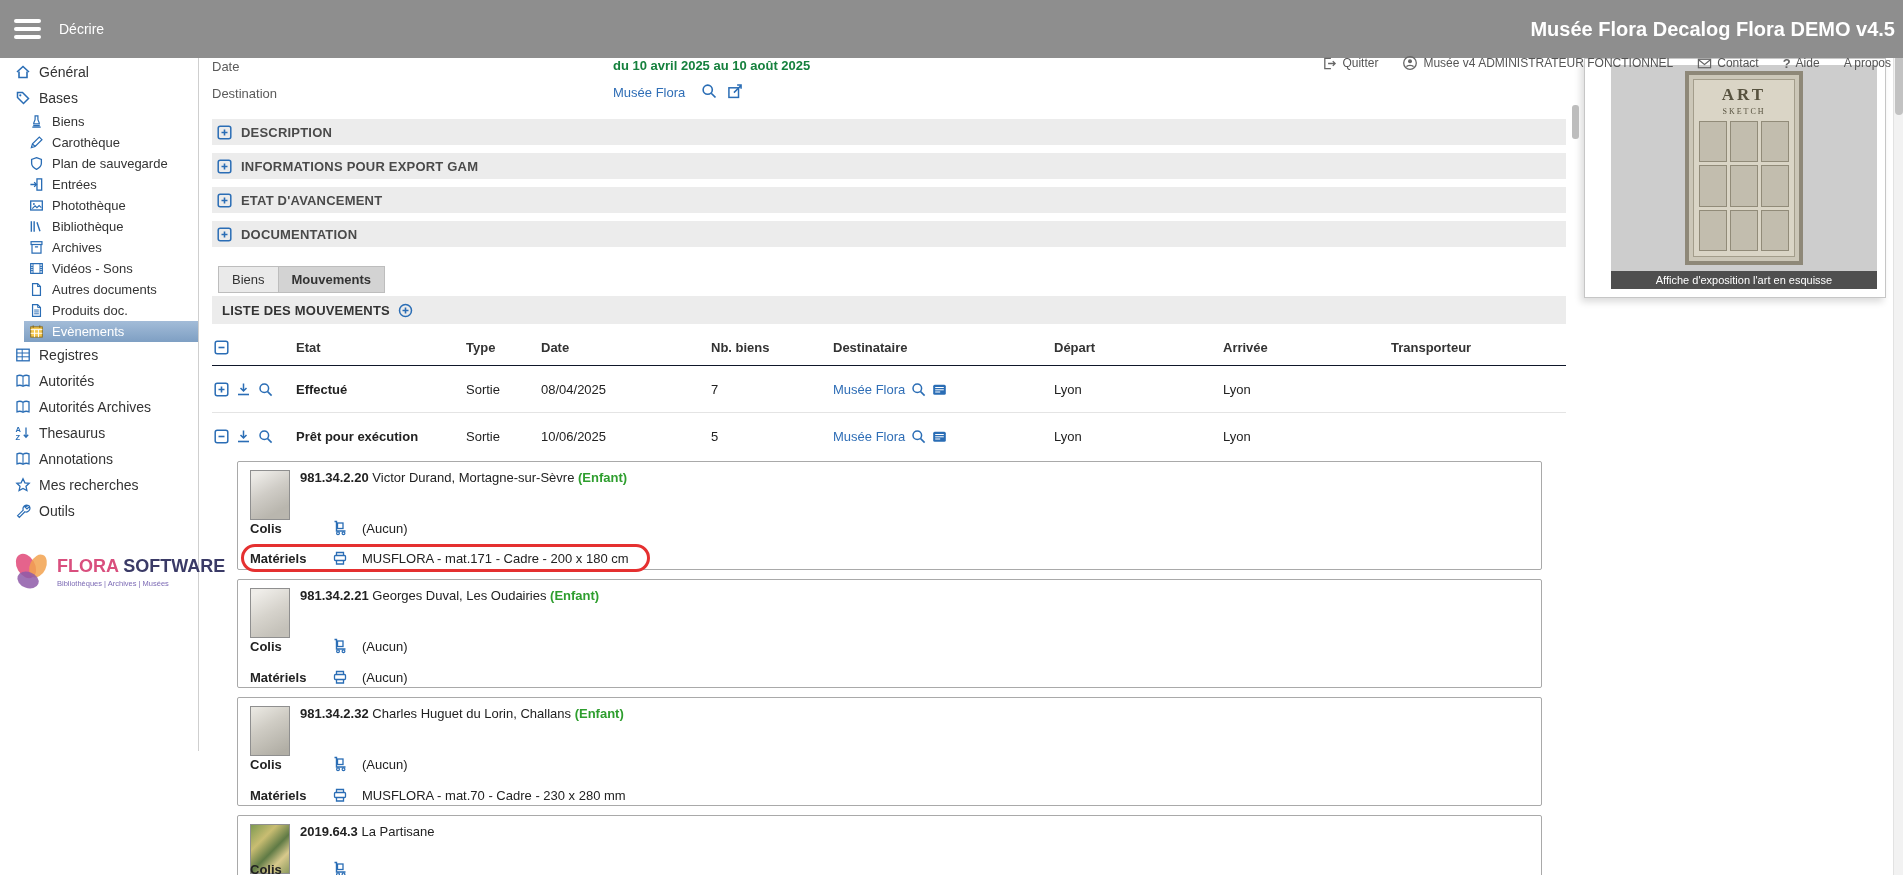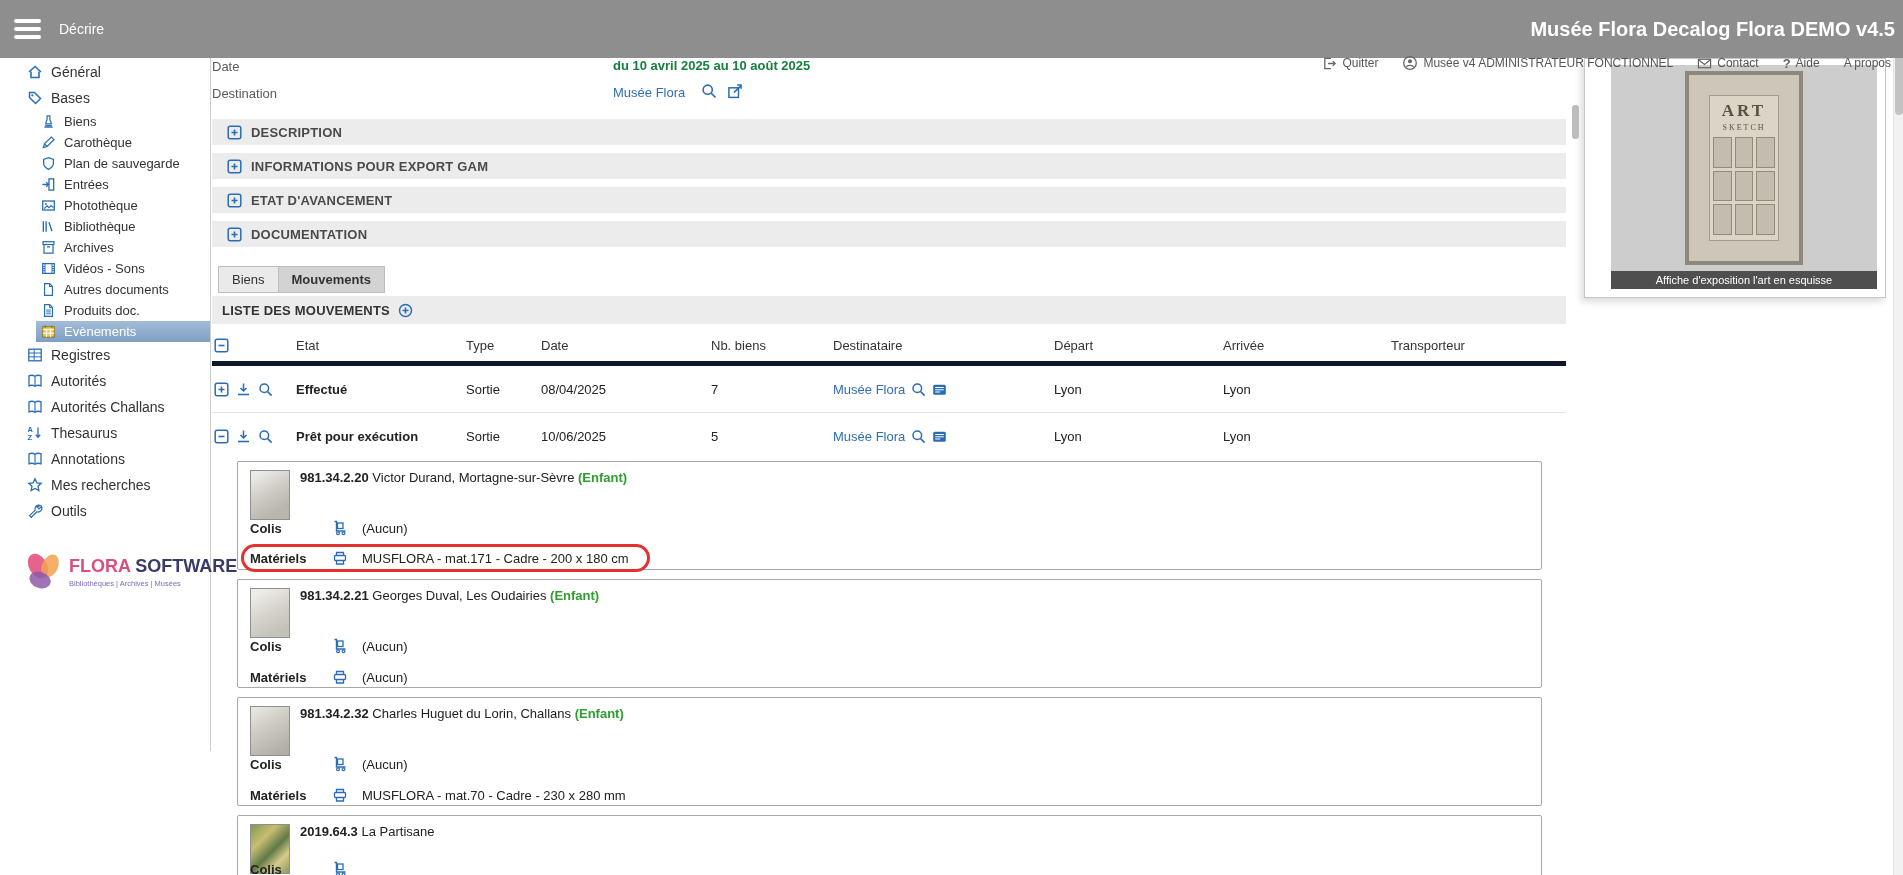--- a/index.html
+++ b/index.html
@@ -8,21 +8,21 @@
 svg{display:block}
 
 
 #topbar{position:absolute;left:0;top:0;width:1903px;height:58px;background:#8e8e8e;display:flex;align-items:center;z-index:30}
 #hamburger{margin-left:14px;display:flex;flex-direction:column;gap:4px;cursor:pointer}
 #hamburger div{width:27px;height:4px;background:#fff;border-radius:2px}
 #menu-label{margin-left:18px;color:#fff;font-size:14px}
 #app-title{margin-left:auto;margin-right:8px;color:#fff;font-size:20px;font-weight:bold;white-space:nowrap}
 
 
-#sidebar{position:absolute;left:16px;top:45px;width:195px;height:706px;background:#fff;border-right:1px solid #cfcfcf;padding-top:14px;z-index:20}
+#sidebar{position:absolute;left:4px;top:45px;width:195px;height:706px;background:#fff;border-right:1px solid #cfcfcf;padding-top:14px;z-index:20}
 .side-top{display:flex;align-items:center;gap:8px;padding:5px 4px 5px 10px;font-size:14px;color:#333;cursor:pointer;white-space:nowrap}
 .side-sub{display:flex;align-items:center;gap:7px;margin-left:20px;padding:3px 4px;font-size:13px;color:#333;cursor:pointer;white-space:nowrap}
 .side-sub.selected{background:linear-gradient(#a3bcd8,#7e9fc3);color:#fff}
 .side-icon{width:17px;display:flex;justify-content:center;flex:none}
 #logo{margin-top:26px;padding-left:6px;display:flex;align-items:center;gap:3px}
 #logo-text{display:flex;flex-direction:column}
 #logo-brand{font-size:18px;font-weight:bold;white-space:nowrap}
 #logo-brand .b1{color:#d94f7e}
 #logo-brand .b2{color:#3a3a66}
 #logo-tagline{font-size:7.5px;color:#7d6bb5;margin-top:2px;white-space:nowrap}
@@ -33,36 +33,36 @@
 .q-mark{font-weight:bold;color:#666;font-size:13px}
 
 
 .form-label{position:absolute;font-size:13px;color:#5a5a5a}
 #date-value{position:absolute;left:613px;top:58px;font-weight:bold;color:#15803d}
 #dest-value{position:absolute;left:613px;top:85px;color:#2f6eb6;cursor:pointer}
 #dest-search{position:absolute;left:701px;top:83px;cursor:pointer}
 #dest-open{position:absolute;left:727px;top:83px;cursor:pointer}
 
 
-.section-bar{position:absolute;left:212px;width:1354px;height:26px;background:#ececec;display:flex;align-items:center;gap:9px;padding-left:15px;cursor:pointer}
+.section-bar{position:absolute;left:212px;width:1354px;height:26px;background:#ececec;display:flex;align-items:center;gap:9px;padding-left:5px;cursor:pointer}
 .section-label{font-size:13px;font-weight:bold;color:#4a4a4a;letter-spacing:.2px}
 
 
 #tabs{position:absolute;left:218px;top:266px;display:flex}
 .tab{padding:5px 13px;font-size:13px;border:1px solid #bdbdbd;background:#eaeaea;color:#333;cursor:pointer}
 .tab.active{background:#d3d3d3;font-weight:bold;border-left:none}
 
 
 #list-bar{position:absolute;left:212px;top:296px;width:1354px;height:28px;background:#ececec;display:flex;align-items:center;gap:8px;padding-left:10px}
 #list-bar .section-label{color:#333}
 
 
 #mtable{position:absolute;left:212px;top:330px;width:1354px}
 .grid-row{display:grid;grid-template-columns:84px 170px 75px 170px 122px 221px 169px 168px 1fr;align-items:center}
-#thead{height:36px;font-weight:normal;color:#333;border-bottom:5px solid #0f172a}
+#thead{height:36px;font-weight:bold;color:#333;border-bottom:1px solid #0f172a}
 .trow{height:47px}
 .trow.first{border-bottom:1px solid #e4e4e4}
 .ctrl{display:flex;gap:7px;align-items:center;padding-left:2px}
 .ctrl span{cursor:pointer}
 .bold{font-weight:bold}
 .linkblue{color:#2f6eb6;cursor:pointer}
 .dest-cell{display:flex;align-items:center;gap:6px}
 
 
 #cards{position:absolute;left:237px;top:461px;width:1305px}
@@ -79,21 +79,21 @@
 .plabel{font-weight:bold;width:82px}
 .picon{width:30px}
 .row-colis{top:58px}
 .row-colis4{top:45px}
 .row-mat{top:89px}
 .hlbox{position:absolute;left:3px;top:82px;display:flex;align-items:center;border:3px solid #e53030;border-radius:16px;padding:3px 18px 3px 6px;z-index:5;white-space:nowrap;font-size:13px}
 
 
 #preview{position:absolute;left:1584px;top:58px;width:302px;height:240px;background:#fff;border:1px solid #c6c6c6;box-shadow:-3px 4px 7px rgba(0,0,0,.14)}
 #image-area{position:absolute;left:26px;top:6px;width:266px;height:206px;background:#cdcdcd;display:flex;align-items:center;justify-content:center}
-#poster{width:118px;height:194px;border:4px solid #8e8878;background:#ccc7b8;padding:20px}
+#poster{width:118px;height:194px;border:4px solid #8e8878;background:#ccc7b8;padding:4px}
 #poster-inner{width:100%;height:100%;background:#dad5c6;border:1px solid #a39d8b;display:flex;flex-direction:column;align-items:center}
 #poster-art{font-family:"Liberation Serif","DejaVu Serif",serif;font-weight:bold;font-size:17px;letter-spacing:3px;color:#57523f;margin-top:5px}
 #poster-sketch{font-family:"Liberation Serif","DejaVu Serif",serif;font-size:8px;letter-spacing:2px;color:#57523f;margin-top:2px}
 #poster-grid{flex:1;width:90%;display:grid;grid-template-columns:1fr 1fr 1fr;gap:3px;margin:5px 0}
 #poster-grid div{background:#c2bdae;border:1px solid #918b79}
 #caption{position:absolute;left:26px;top:212px;width:266px;height:18px;background:#4f4f4f;color:#fff;font-size:11px;display:flex;align-items:center;justify-content:center;white-space:nowrap}
 
 
 #page-scroll{position:absolute;right:0;top:45px;width:10px;height:830px;background:#f2f2f2;border-left:1px solid #e2e2e2}
 #page-scroll-thumb{position:absolute;top:10px;left:1px;width:8px;height:60px;background:#c2c2c2;border-radius:4px;cursor:pointer}
@@ -246,21 +246,21 @@
       </span>
     <span>Autorités</span>
   </div>
   <div class="side-top">
     <span class="side-icon">
         <svg width="16" height="16" viewBox="0 0 16 16">
           <path d="M8 3.2C6.3 2.2 3.8 2.1 2 2.8v10c1.8-.7 4.3-.6 6 .4 1.7-1 4.2-1.1 6-.4v-10c-1.8-.7-4.3-.6-6 .4z" fill="none" stroke="#2a6db5" stroke-width="1.3"></path>
           <path d="M8 3.2v10" stroke="#2a6db5" stroke-width="1.1"></path>
         </svg>
       </span>
-    <span>Autorités Challans</span>
+    <span>Autorités Archives</span>
   </div>
   <div class="side-top">
     <span class="side-icon">
         <svg width="16" height="16" viewBox="0 0 16 16">
           <text x="0.5" y="7" font-size="7.5" fill="#2a6db5" font-weight="bold">A</text>
           <text x="0.5" y="15" font-size="7.5" fill="#2a6db5" font-weight="bold">Z</text>
           <path d="M11 2.5v9.5M8.8 9.8L11 12.3l2.2-2.5" fill="none" stroke="#2a6db5" stroke-width="1.3"></path>
         </svg>
       </span>
     <span>Thesaurus</span>

